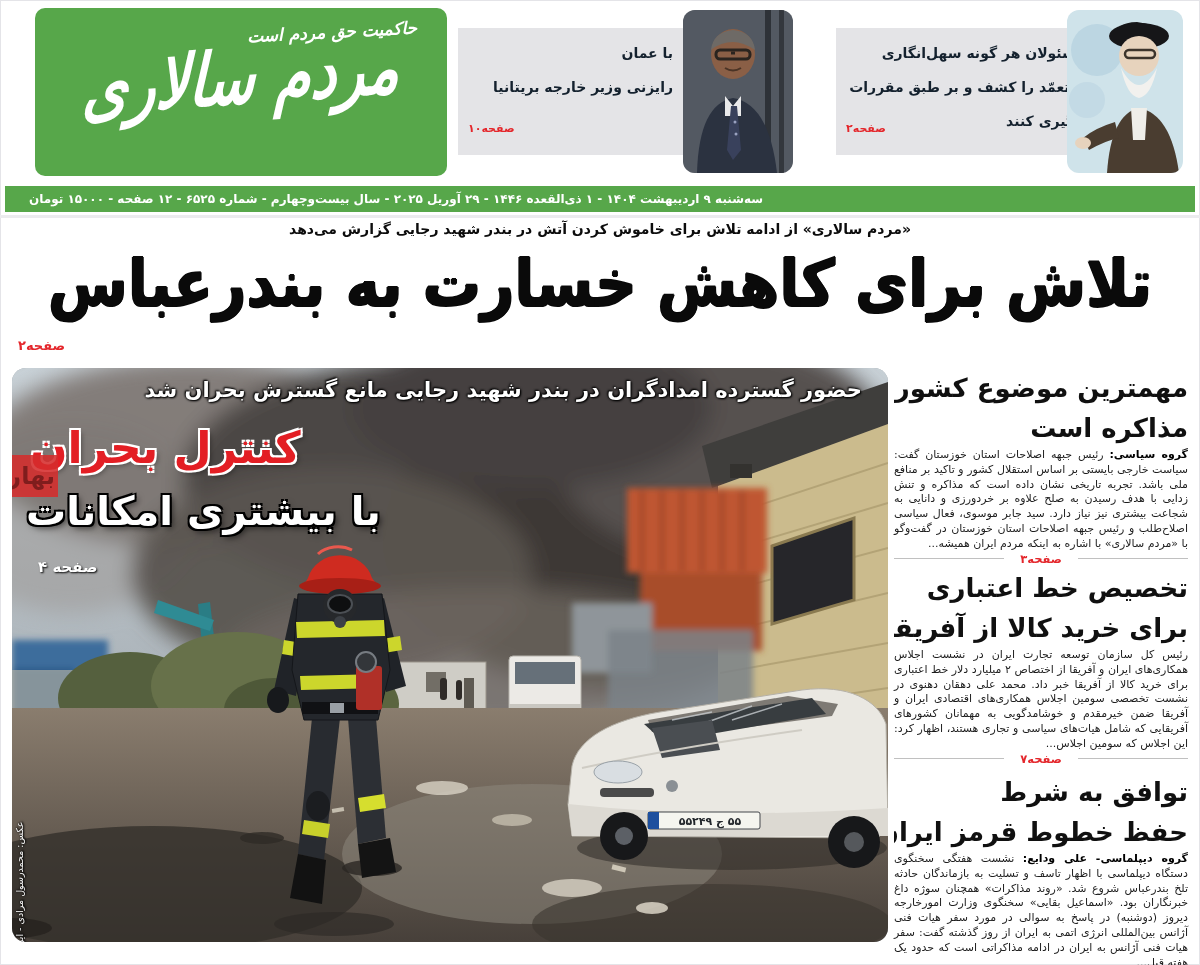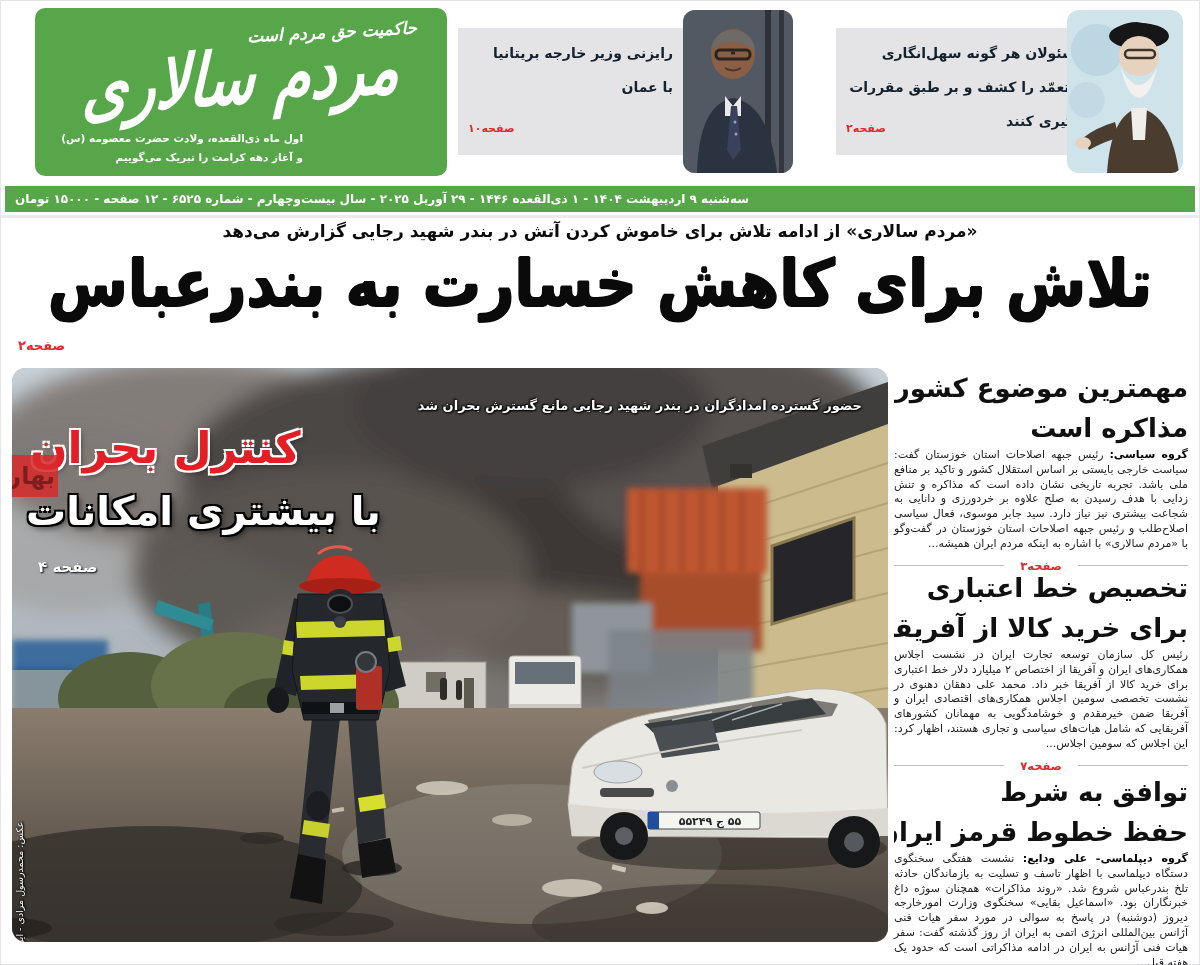--- a/index.html
+++ b/index.html
@@ -20,38 +20,38 @@
   
   .panel{position:absolute;top:28px;height:127px;background:#e4e4e7;overflow:hidden;}
   .panel .lines{position:absolute;top:8px;right:12px;left:8px;text-align:right;}
   .panel .lines span{display:block;white-space:nowrap;overflow:hidden;font-size:14px;
             font-weight:bold;color:#14212e;line-height:34px;}
   .panel .pref{position:absolute;left:10px;bottom:20px;color:#e4272c;font-size:11px;font-weight:bold;}
   .topphoto{position:absolute;top:10px;height:163px;border-radius:12px;overflow:hidden;}
 
   
   .datebar{position:absolute;left:5px;right:5px;top:186px;height:26px;background:#57a74a;
-           color:#fff;font-size:12px;font-weight:bold;line-height:26px;padding:0 10px;
+           color:#fff;font-size:12px;font-weight:bold;line-height:26px;padding:0 24px;
            text-align:left;direction:rtl;white-space:nowrap;box-sizing:border-box;}
   .crease{position:absolute;left:0;right:0;top:215px;height:3px;background:#ebebee;}
 
   
-  .kicker{position:absolute;left:0;right:0;top:221px;text-align:center;font-size:17px;
+  .kicker{position:absolute;left:0;right:0;top:221px;text-align:center;font-size:14px;
           font-weight:bold;color:#0c0c0c;}
   .mainhead{position:absolute;left:0;right:0;top:246px;text-align:center;font-size:58px;
           font-weight:bold;color:#0a0a0a;letter-spacing:-1px;white-space:nowrap;
           transform:scaleY(1.12);transform-origin:top center;
           text-shadow:0.9px 0 #0a0a0a,-0.9px 0 #0a0a0a,0 0.9px #0a0a0a,0 -0.9px #0a0a0a;}
   .leadpref{position:absolute;left:18px;top:338px;color:#e4272c;font-size:13px;font-weight:bold;}
 
   
   .photo{position:absolute;left:12px;top:368px;width:876px;height:574px;border-radius:14px;
          overflow:hidden;background:#9aa2a8;}
   .photo svg{position:absolute;left:0;top:0;}
-  .ov-caption{position:absolute;top:30px;right:26px;font-size:13px;font-weight:bold;color:#fff;
+  .ov-caption{position:absolute;top:10px;right:26px;font-size:21px;font-weight:bold;color:#fff;
          white-space:nowrap;text-shadow:0 0 3px #000,1px 1px 2px #000,-1px -1px 2px #000;}
   .ov-red{position:absolute;top:54px;left:18px;font-size:44px;font-weight:bold;color:#e31e24;
          white-space:nowrap;
          text-shadow:2px 2px 0 #fff,-2px -2px 0 #fff,2px -2px 0 #fff,-2px 2px 0 #fff,3px 3px 5px rgba(0,0,0,.35);}
   .ov-white{position:absolute;top:120px;left:14px;font-size:40px;font-weight:bold;color:#fff;
          white-space:nowrap;
          text-shadow:2px 2px 0 #000,-2px -2px 0 #000,2px -2px 0 #000,-2px 2px 0 #000,3px 3px 6px rgba(0,0,0,.6);}
   .ov-p4{position:absolute;top:190px;left:26px;font-size:15px;font-weight:bold;color:#fff;
          text-shadow:1px 1px 2px #000;}
   .stamp{position:absolute;left:0;top:87px;width:46px;height:42px;background:rgba(213,44,44,.88);
@@ -61,42 +61,38 @@
          font-size:9.5px;color:#f4f4f4;text-align:center;white-space:nowrap;
          text-shadow:0 0 2px #000,1px 1px 2px #000;}
 
   
   .rightcol{position:absolute;left:894px;top:368px;width:294px;height:597px;}
   .article{position:absolute;left:0;right:0;}
   .article .h span{display:block;white-space:nowrap;overflow:hidden;font-size:26px;font-weight:bold;
          color:#101010;line-height:40px;text-align:right;letter-spacing:-0.5px;}
   .article .b{margin-top:0;font-size:11px;line-height:14.8px;text-align:justify;color:#1d1d1d;}
   .article .b b{color:#000;}
-  .prefrow{display:flex;align-items:center;gap:16px;margin-top:7px;}
+  .prefrow{display:flex;align-items:center;gap:16px;}
   .prefrow .dash{flex:1;height:1px;background:#c0c0c0;}
   .prefrow .pr{color:#e4272c;font-size:11.5px;font-weight:bold;white-space:nowrap;}
 </style>
 </head>
 <body>
 
 <div class="page">
 
   <div class="masthead">
     <div class="tagline">حاکمیت حق مردم است</div>
     <div class="logo">مردم سالاری</div>
-    <div class="notes">
-      <span>اول ماه ذی‌القعده، ولادت حضرت معصومه (س)</span><br>
-      <span>و آغاز دهه کرامت را تبریک می‌گوییم</span>
-    </div>
   </div>
 
   <div class="panel" style="left:458px;width:227px;">
     <div class="lines">
+      <span>با عمان</span>
       <span>رایزنی وزیر خارجه بریتانیا</span>
-      <span>با عمان</span>
     </div>
     <div class="pref">صفحه۱۰</div>
   </div>
   <div class="topphoto" style="left:683px;width:110px;">
     <svg width="110" height="163" viewBox="0 0 110 163">
       <rect width="110" height="163" fill="#5a6068"></rect>
       <rect x="0" y="0" width="110" height="163" fill="#4c525b" opacity=".5"></rect>
       <rect x="82" y="0" width="6" height="163" fill="#2e3238"></rect>
       <rect x="96" y="0" width="5" height="163" fill="#33373d"></rect>
       <ellipse cx="50" cy="44" rx="22" ry="25" fill="#8a5f46"></ellipse>

